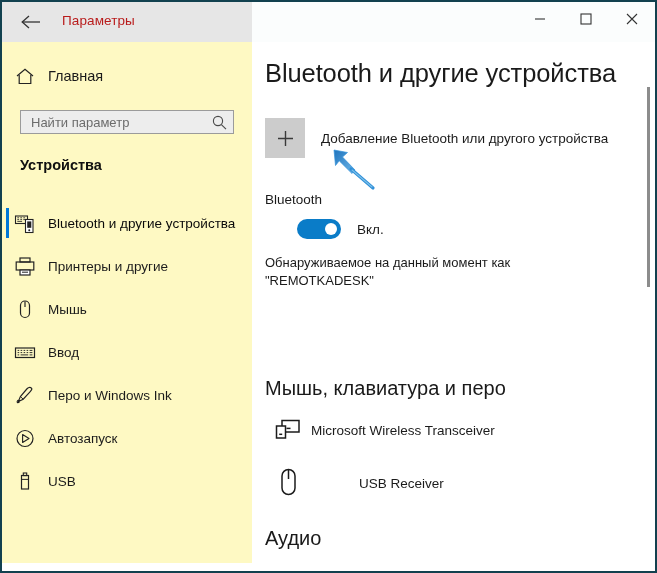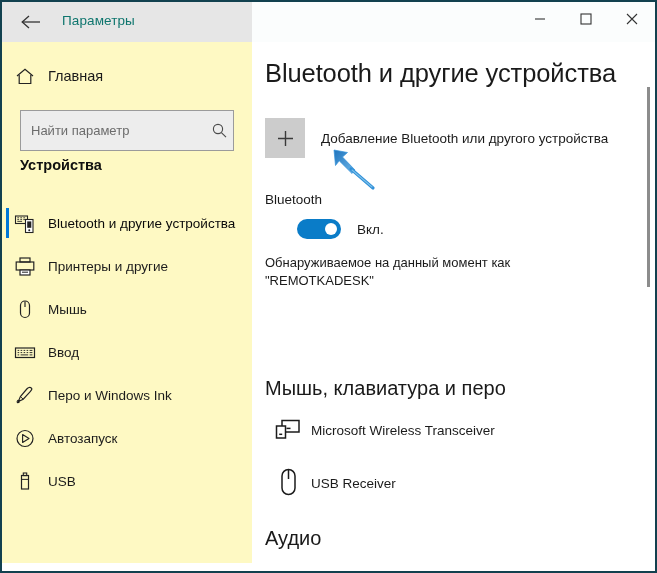--- a/index.html
+++ b/index.html
@@ -58,21 +58,21 @@
     display: flex;
     align-items: center;
     justify-content: center;
     cursor: default;
   }
   .back-btn svg { display: block; }
   .app-title {
     position: absolute;
     left: 60px; top: 11px;
     font-size: 13.5px;
-    color: #0f766e;
+    color: #b91c1c;
     letter-spacing: .1px;
     white-space: nowrap;
   }
 
   .win-ctrls {
     position: absolute;
     right: 0; top: 0;
     height: 34px;
     display: flex;
   }
@@ -113,21 +113,21 @@
   }
   .home-row .lbl {
     font-size: 14.5px;
     color: #1a1a1a;
   }
 
   .search-wrap {
     position: absolute;
     left: 18px; top: 68px;
     width: 214px;
-    height: 41px;
+    height: 24px;
     box-sizing: border-box;
     background: #ededed;
     border: 1px solid #9b9b9b;
     display: flex;
     align-items: center;
   }
   .search-wrap input {
     flex: 1 1 auto;
     border: none;
     outline: none;
@@ -294,21 +294,21 @@
     display: flex;
     align-items: center;
     justify-content: center;
   }
   .dev-row .lbl {
     font-size: 13.5px;
     color: #1b1b1b;
     white-space: nowrap;
   }
   .dev-row.d1 { top: 375px; }
-  .dev-row.d2 { top: 425px; }
+  .dev-row.d2 { top: 425px; gap: 48px; }
 
   
   .scroll-thumb {
     position: absolute;
     right: 5px; top: 45px;
     width: 3px;
     height: 200px;
     background: #8c8c8c;
     z-index: 5;
   }

